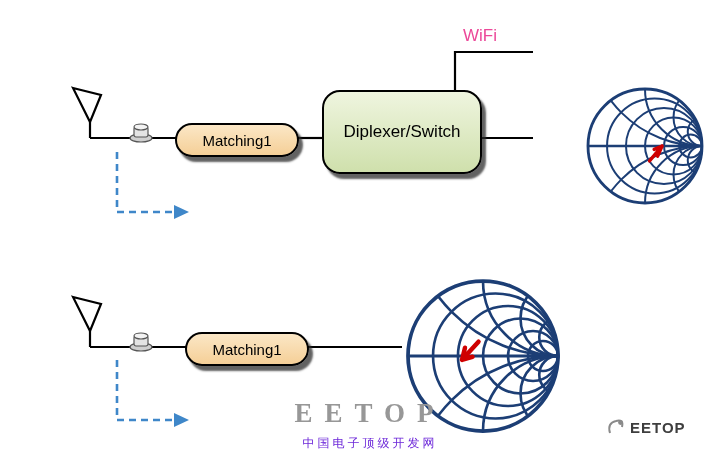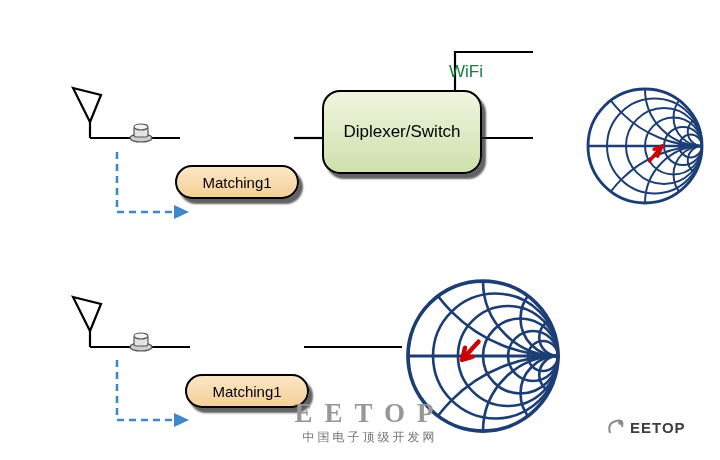--- a/index.html
+++ b/index.html
@@ -2,28 +2,28 @@
 <html><head>
 <meta charset="utf-8">
 <style>
   html,body{margin:0;padding:0;background:#ffffff;}
   #stage{position:relative;width:720px;height:460px;background:#ffffff;overflow:hidden;
          font-family:"Liberation Sans",sans-serif;}
   #lineart{position:absolute;left:0;top:0;z-index:1;}
   .block{position:absolute;z-index:2;display:flex;align-items:center;justify-content:center;
          border:2px solid #000;color:#000;box-shadow:4px 5px 2px rgba(45,45,45,0.75);}
   .matching{width:120px;height:30px;border-radius:17px;font-size:15px;
-            background:linear-gradient(180deg,#fbe7c6 0%,#f5cf97 100%);margin-top:42px;}
+            background:linear-gradient(180deg,#fbe7c6 0%,#f5cf97 100%);}
   .diplexer{left:322px;top:90px;width:156px;height:80px;border-radius:18px;font-size:17px;
             background:linear-gradient(180deg,#eff5df 0%,#cfe0ac 100%);}
-  .wifi-label{position:absolute;left:449px;top:26px;z-index:2;font-size:17px;color:#15803d;margin-top:36px;}
+  .wifi-label{position:absolute;left:463px;top:26px;z-index:2;font-size:17px;color:#ec4899;}
   .footer-logo{position:absolute;left:240px;top:398px;width:260px;z-index:2;text-align:center;}
   .footer-logo .big{font-family:"Liberation Serif",serif;font-weight:bold;font-size:27px;
                     letter-spacing:12px;color:#979797;}
-  .footer-logo .sub{font-size:12px;letter-spacing:3px;color:#737373;margin-top:0;}
+  .footer-logo .sub{font-size:12px;letter-spacing:3px;color:#6d28d9;margin-top:6px;}
   .brand{position:absolute;left:606px;top:417px;z-index:2;display:flex;align-items:center;gap:4px;}
   .brand .txt{font-size:15px;font-weight:bold;color:#3e3e3e;letter-spacing:1px;}
 </style>
 </head>
 <body>
 
 <div id="stage">
 
   <svg id="lineart" width="720" height="460" viewBox="0 0 720 460">
     <defs>

